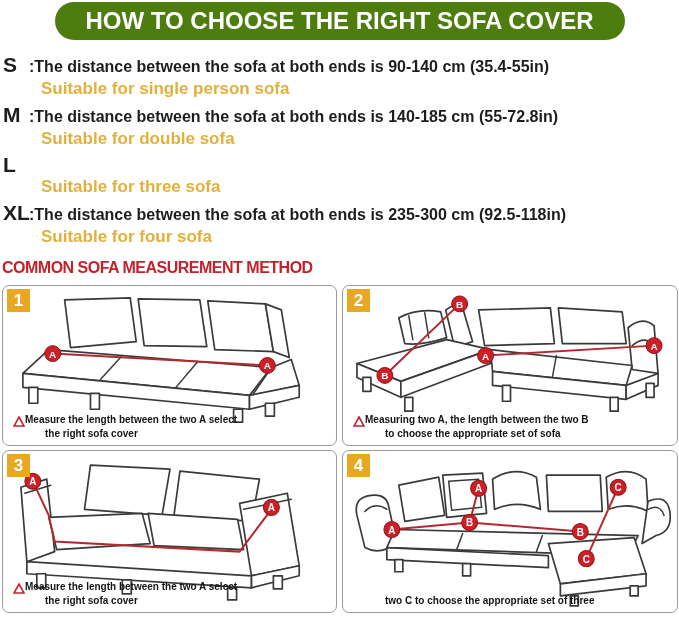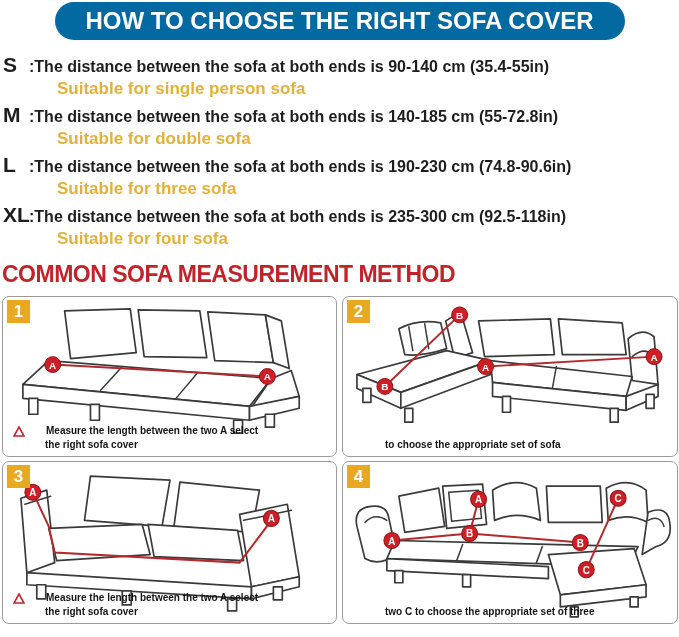--- a/index.html
+++ b/index.html
@@ -1,50 +1,50 @@
 <!DOCTYPE html>
 <html><head>
 <meta charset="utf-8">
 <style>
   * { margin:0; padding:0; box-sizing:border-box; }
   html,body { width:679px; height:637px; background:#ffffff;
     font-family:"Liberation Sans", sans-serif; overflow:hidden; }
 
   
-  .banner { margin:2px auto 0; width:570px; height:38px; background:#0369a1;
+  .banner { margin:2px auto 0; width:570px; height:38px; background:#4d7c0f;
     border-radius:19px; display:flex; align-items:center; justify-content:center;
     color:#ffffff; font-weight:bold; font-size:24px; letter-spacing:0px; }
 
   
   .sizes { margin:14px 0 0 3px; }
   .size-row { margin-bottom:5px; }
   .size-line { display:flex; align-items:baseline; }
   .size-letter { width:26px; flex-shrink:0; font-size:21px; font-weight:bold;
     color:#1d1d1d; line-height:22px; }
   .size-desc { font-size:16px; font-weight:bold; color:#1d1d1d; line-height:22px; }
-  .size-suitable { margin-left:54px; font-size:17px; font-weight:bold;
+  .size-suitable { margin-left:38px; font-size:17px; font-weight:bold;
     color:#E2B13B; line-height:21px; }
 
   
-  .section-heading { margin:12px 0 8px 2px; font-size:23px; font-weight:bold;
+  .section-heading { margin:12px 0 8px 2px; font-size:16px; font-weight:bold;
     color:#C2232B; letter-spacing:-0.5px; }
 
   
   .panels { margin:8px 0 0 2px; display:grid;
     grid-template-columns:335px 336px; grid-template-rows:161px 163px;
     column-gap:5px; row-gap:4px; }
   .panel { position:relative; border:1.5px solid #9b9b9b; border-radius:7px;
     background:#ffffff; overflow:hidden; }
   .panel svg.sofa { position:absolute; left:0; top:0; width:100%; height:100%; }
   .badge { position:absolute; top:3px; left:4px; width:23px; height:23px;
     background:#E9A822; color:#ffffff; font-weight:bold; font-size:17px;
     display:flex; align-items:center; justify-content:center; z-index:3; }
   .caption { position:absolute; left:10px; bottom:5px; z-index:3;
     font-size:10px; font-weight:bold; color:#141414; line-height:1.35; }
-  .cap-row { display:flex; align-items:center; gap:21px; }
+  .cap-row { display:flex; align-items:flex-end; gap:0; }
   .cap-row svg { margin-top:1px; flex-shrink:0; }
   .cap2 { margin-left:32px; display:block; }
 
   
   .ln { fill:#ffffff; stroke:#3a3a3a; stroke-width:1.7; stroke-linejoin:round; }
   .ln2 { fill:none; stroke:#3a3a3a; stroke-width:1.5; stroke-linejoin:round;
     stroke-linecap:round; }
   .red { stroke:#B22A2E; stroke-width:2; fill:none; }
   .mk-c { fill:#CE1F26; stroke:#8E1418; stroke-width:1; }
   .mk-t { fill:#ffffff; font-size:10px; font-weight:bold; text-anchor:middle;
@@ -68,21 +68,20 @@
   <div class="size-row">
     <div class="size-line">
       <span class="size-letter">M</span>
       <span class="size-desc">:The distance between the sofa at both ends is 140-185 cm (55-72.8in)</span>
     </div>
     <div class="size-suitable">Suitable for double sofa</div>
   </div>
   <div class="size-row">
     <div class="size-line">
       <span class="size-letter">L</span>
-      <span class="size-desc">:The distance between the sofa at both ends is 190-230 cm (74.8-90.6in)</span>
     </div>
     <div class="size-suitable">Suitable for three sofa</div>
   </div>
   <div class="size-row">
     <div class="size-line">
       <span class="size-letter">XL</span>
       <span class="size-desc">:The distance between the sofa at both ends is 235-300 cm (92.5-118in)</span>
     </div>
     <div class="size-suitable">Suitable for four sofa</div>
   </div>
@@ -164,20 +163,26 @@
       <g>
         <circle class="mk-c" cx="143" cy="70" r="8"></circle>
         <text class="mk-t" x="143" y="74">A</text>
       </g>
       <g>
         <circle class="mk-c" cx="312" cy="60" r="8"></circle>
         <text class="mk-t" x="312" y="64">A</text>
       </g>
     </svg>
     <div class="caption">
+      <div class="cap-row">
+        <svg width="12" height="11" viewBox="0 0 12 11">
+          <path d="M6,1 L11,10 L1,10 Z" fill="none" stroke="#C2232B" stroke-width="1.6"></path>
+        </svg>
+        <span>Measuring two A, the length between the two B</span>
+      </div>
       <span class="cap2">to choose the appropriate set of sofa</span>
     </div>
   </div>
 
   <div class="panel">
     <div class="badge">3</div>
     <svg class="sofa" viewBox="0 0 335 160" preserveAspectRatio="none">
       <path class="ln" d="M88,14 L168,18 L160,64 L82,58 Z"></path>
       <path class="ln" d="M178,20 L258,28 L250,70 L172,64 Z"></path>
       <path class="ln" d="M18,36 L44,28 L52,100 L24,110 Z"></path>

